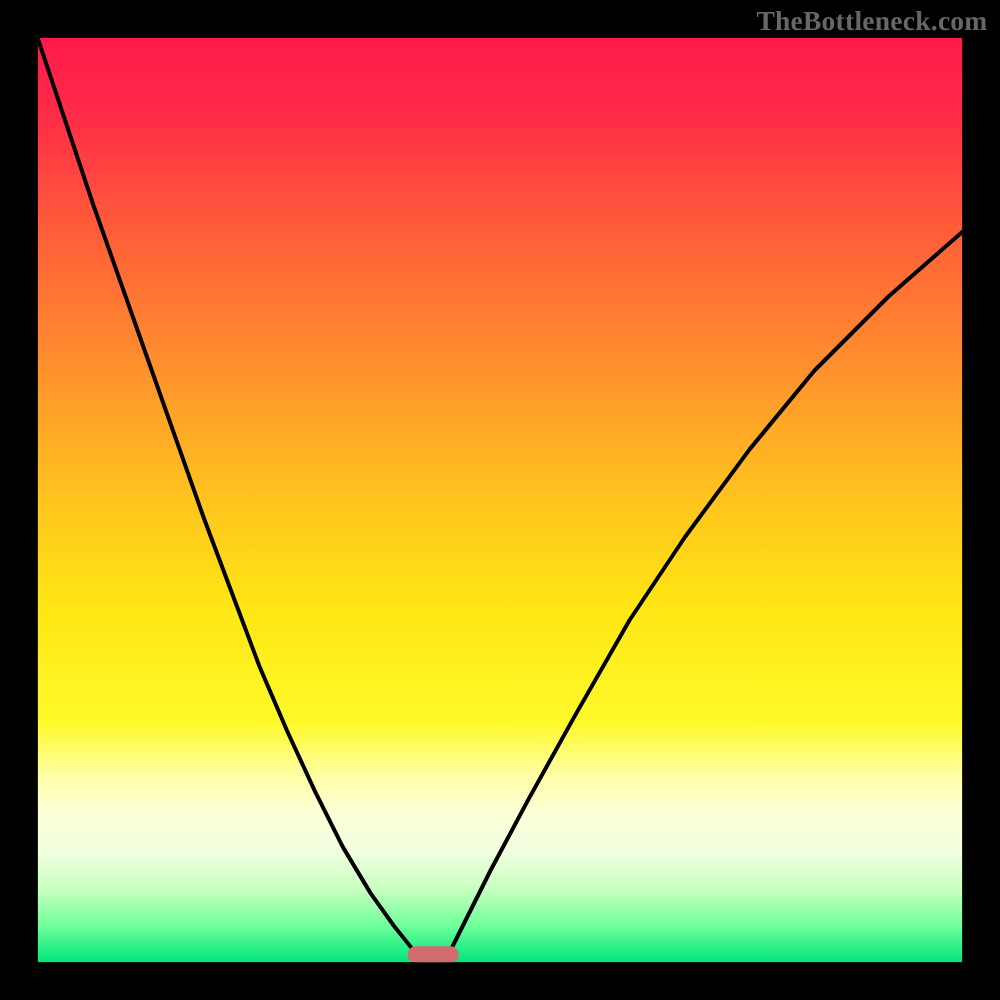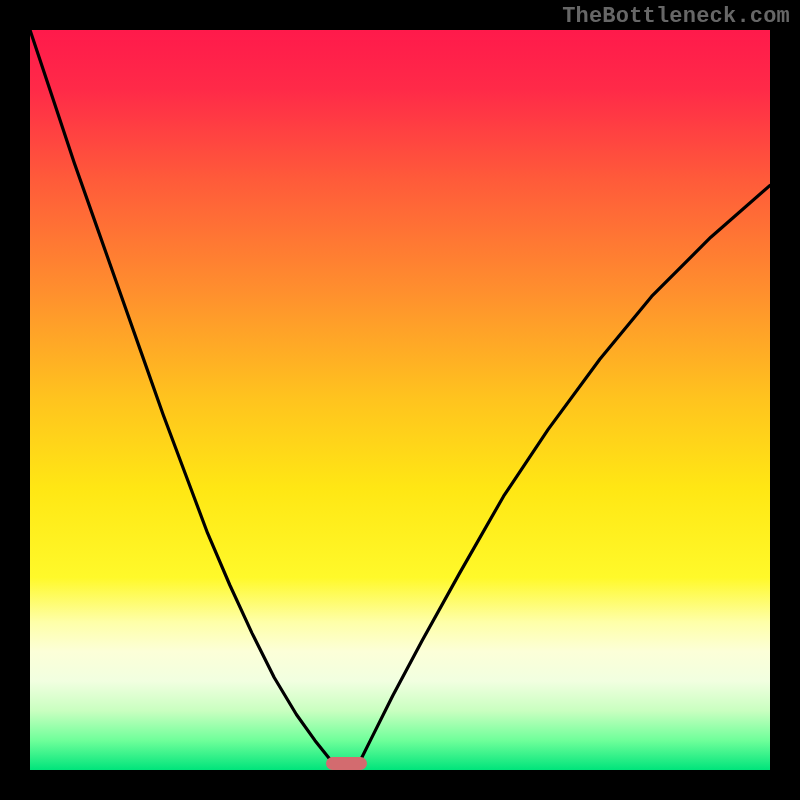--- a/index.html
+++ b/index.html
@@ -7,21 +7,21 @@
   .outer {
     position: relative;
     width: 800px;
     height: 800px;
     background: #000;
   }
   .watermark {
     position: absolute;
     top: 4px;
     right: 10px;
-    font-family: Liberation Mono, monospace;
+    font-family: Liberation Serif, serif;
     font-size: 22px;
     font-weight: 600;
     color: #676767;
     letter-spacing: 0.2px;
   }
   .plot {
     position: absolute;
     left: 30px;
     top: 30px;
     width: 740px;

